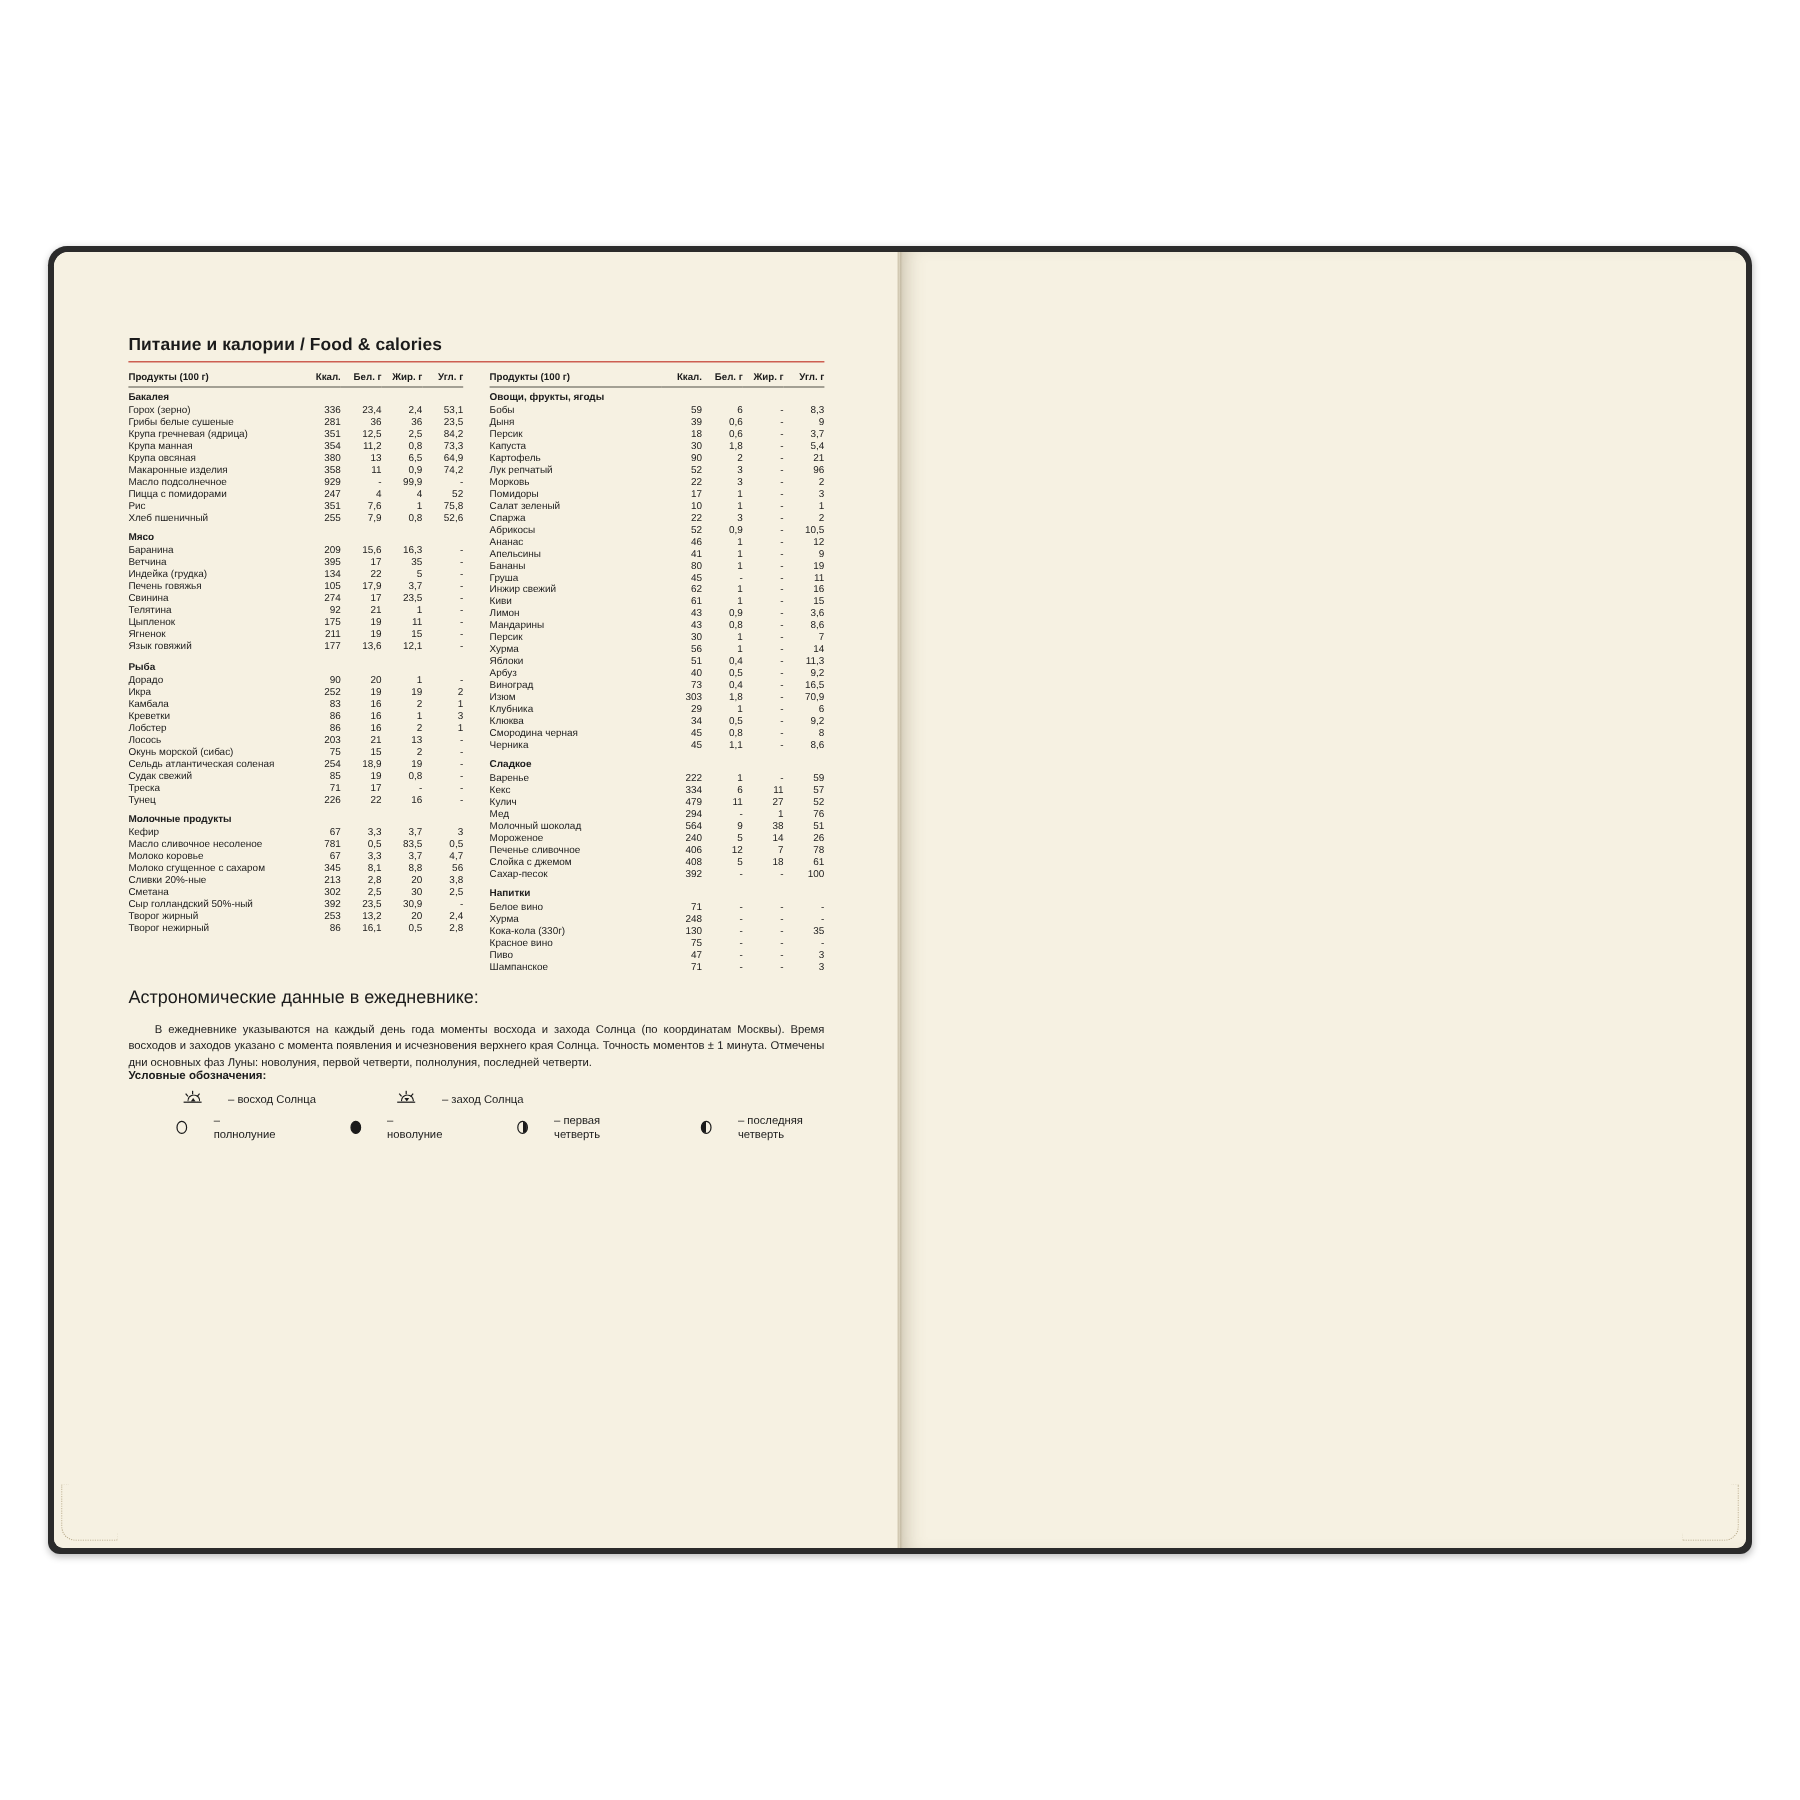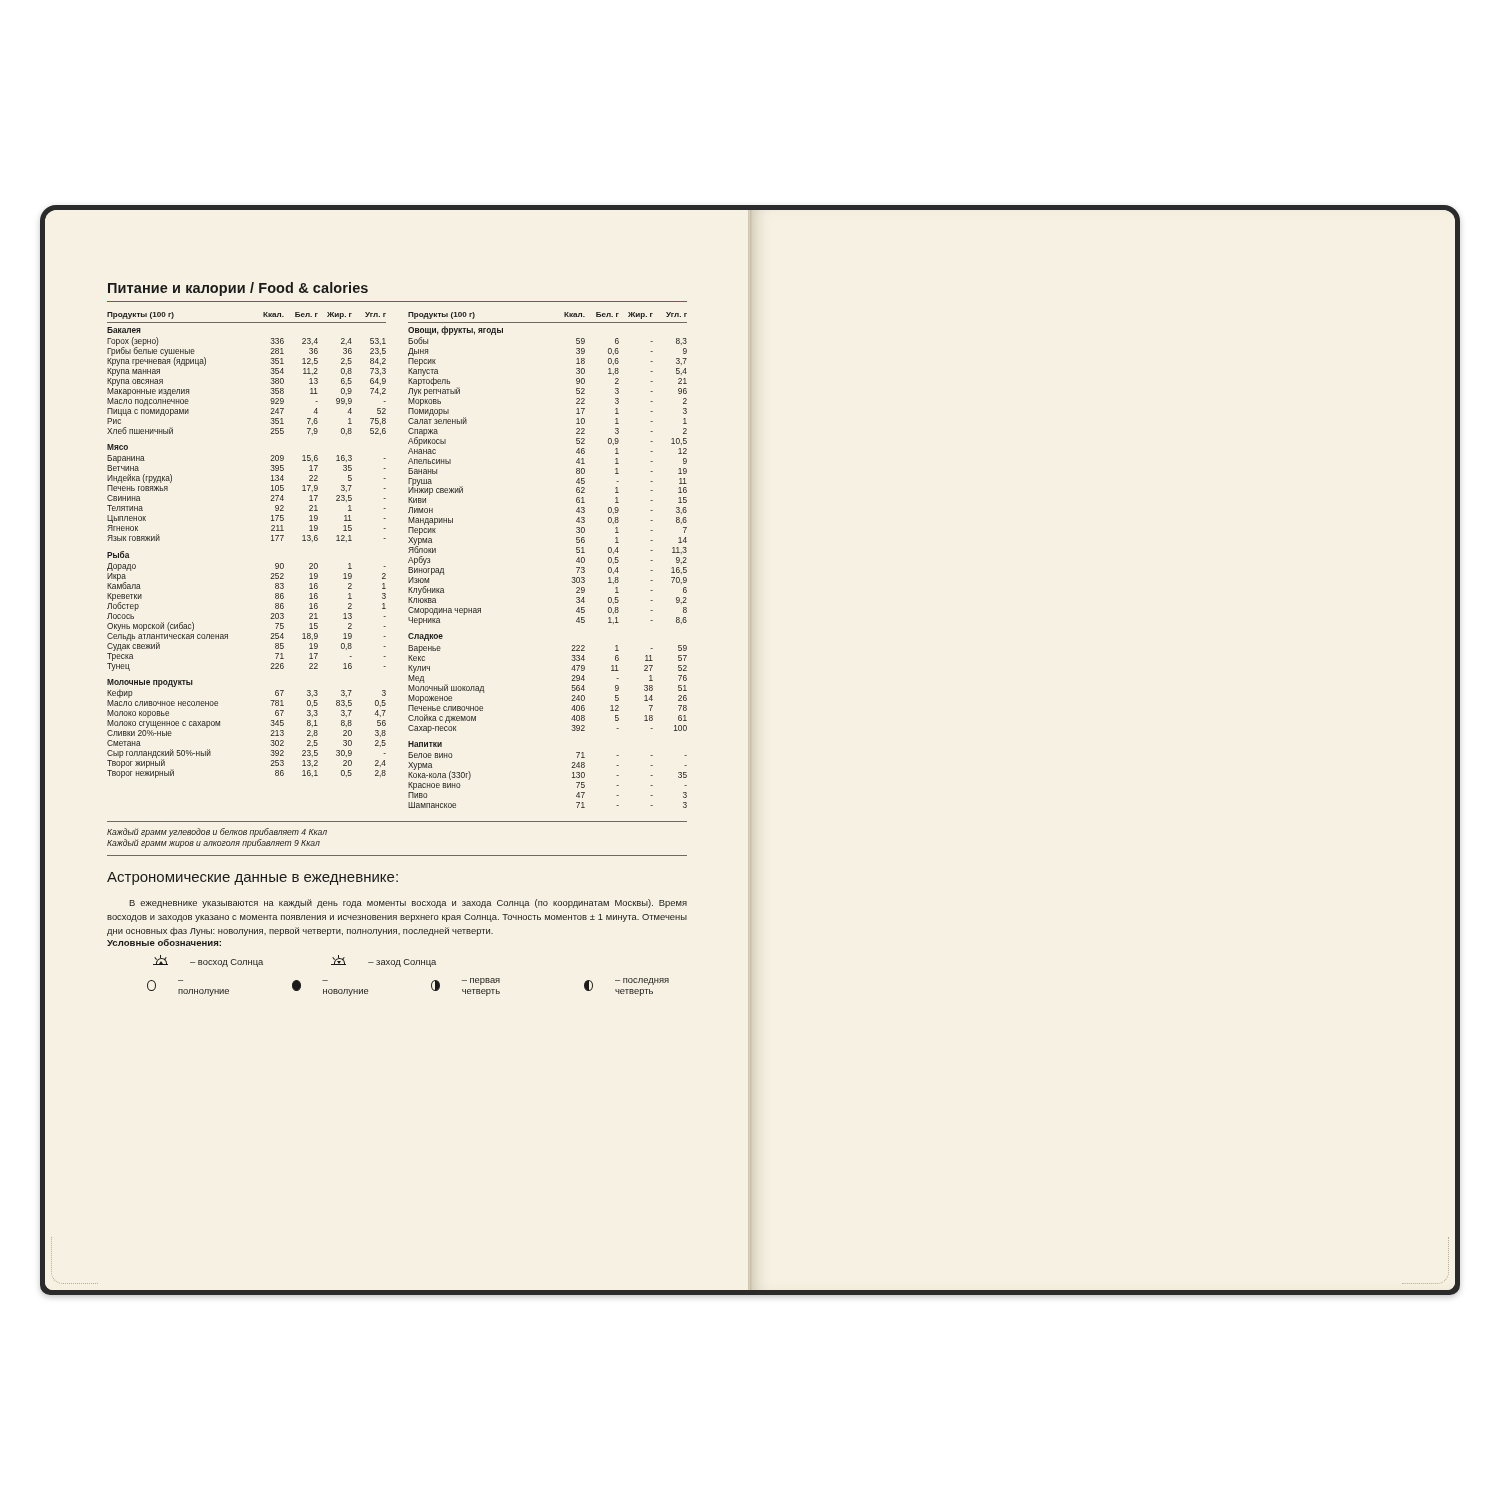--- a/index.html
+++ b/index.html
@@ -705,24 +705,20 @@
                       <td class="n">71</td>
                       <td class="n">-</td>
                       <td class="n">-</td>
                       <td class="n">3</td>
                     </tr>
                   </tbody>
               </table>
             </div>
           </div>
 
-          <div class="note-box">
-            <div>Каждый грамм углеводов и белков прибавляет 4 Ккал</div>
-            <div>Каждый грамм жиров и алкоголя прибавляет 9 Ккал</div>
-          </div>
 
           <div class="astro-h">Астрономические данные в ежедневнике:</div>
           <div class="astro-p">В ежедневнике указываются на каждый день года моменты восхода и захода Солнца (по координатам Москвы). Время восходов и заходов указано с момента появления и исчезновения верхнего края Солнца. Точность моментов ± 1 минута. Отмечены дни основных фаз Луны: новолуния, первой четверти, полнолуния, последней четверти.</div>
 
           <div class="legend-h">Условные обозначения:</div>
           <div class="legend-row">
             <span class="gap"></span>
             <span class="sun up">
                 <i class="r r1"></i>
                 <i class="r r2"></i>

